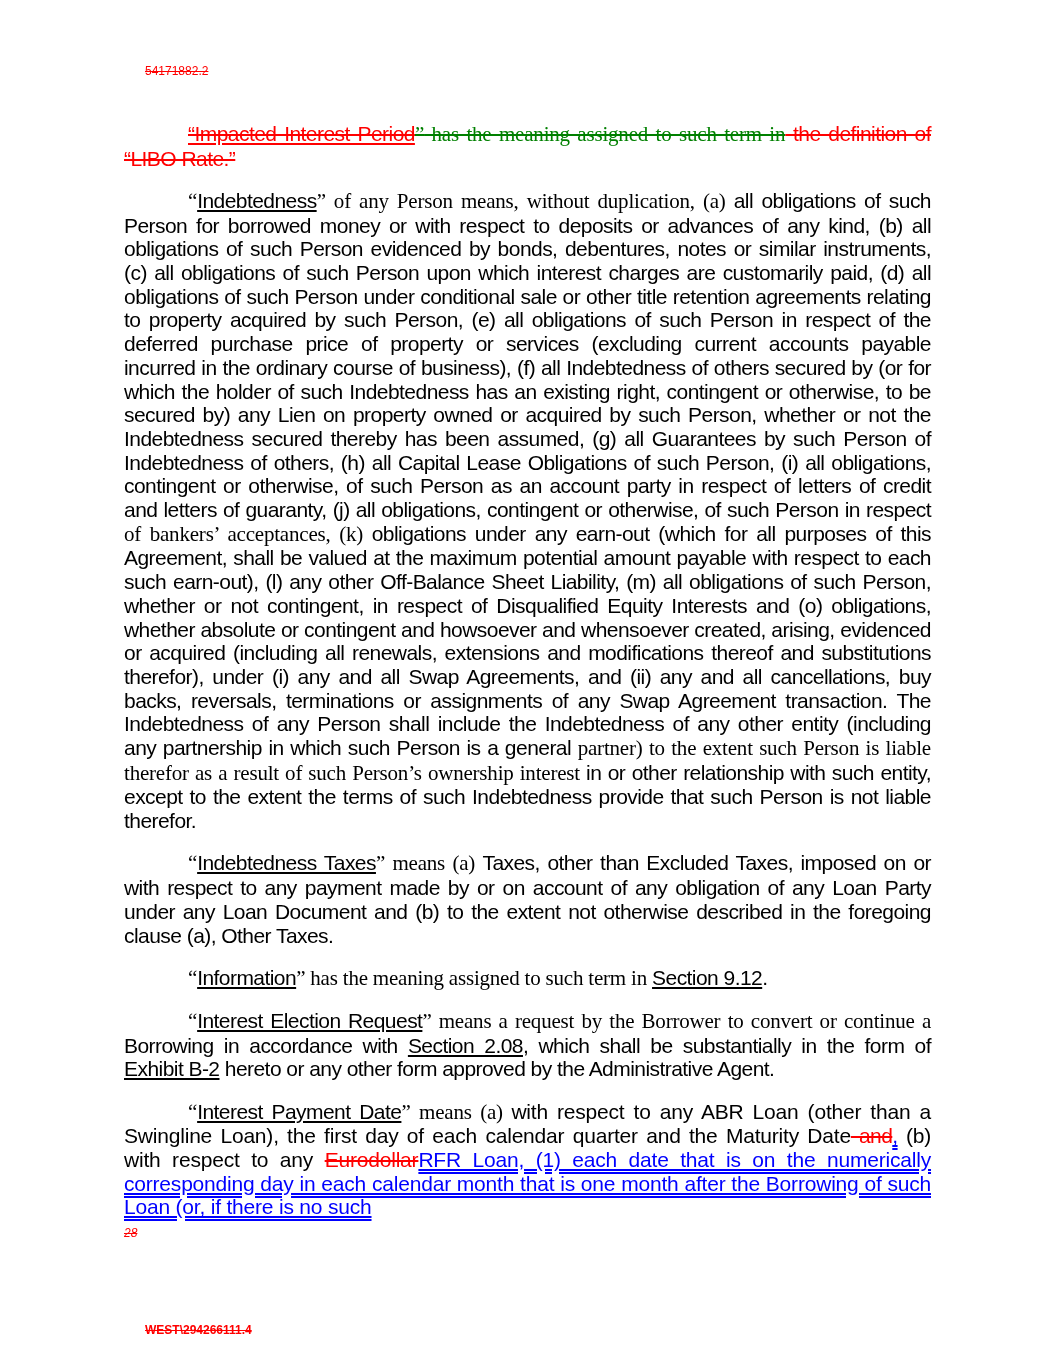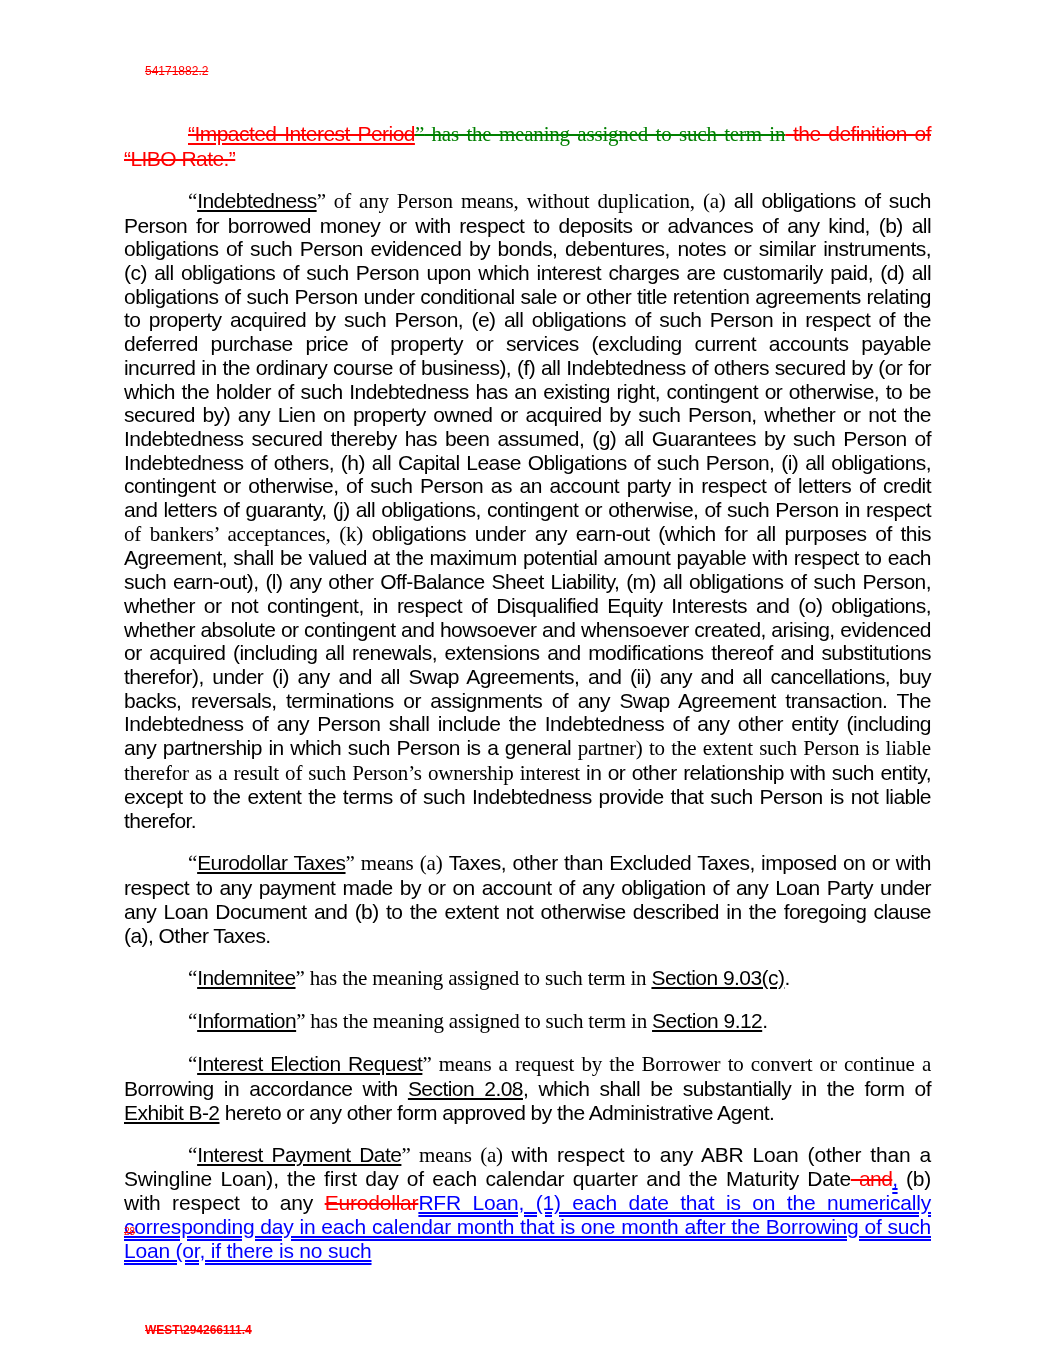--- a/index.html
+++ b/index.html
@@ -1,21 +1,21 @@
 <!DOCTYPE html>
 <html><head>
 <meta charset="utf-8">
 <style>
   html, body { margin: 0; padding: 0; background: #ffffff; }
   body { width: 1055px; height: 1365px; position: relative; overflow: hidden; }
   .page { position: absolute; left: 0; top: 0; width: 1055px; height: 1365px; background: #fff; }
   .docid { position: absolute; left: 124px; font-family: "Liberation Sans", sans-serif; font-size: 12px; color: #ff0000; text-decoration: line-through; padding-left: 21px; }
   .docid.top { top: 64px; }
   .docid.bottom { top: 1323px; font-weight: bold; }
-  .pagenum { position: absolute; left: 124px; top: 1226px; font-family: "Liberation Sans", sans-serif; font-size: 10px; color: #ff0000; text-decoration: line-through; }
+  .pagenum { position: absolute; left: 124px; top: 1226px; font-family: "Liberation Sans", sans-serif; font-size: 12px; color: #ff0000; text-decoration: line-through; font-style: italic; }
   .body { position: absolute; left: 124px; top: 122px; width: 807px; }
   p.para { margin: 0 0 18.5px 0; text-indent: 64px; text-align: justify; text-align-last: left;
            font-family: "Liberation Sans Narrow", "Liberation Sans", sans-serif; font-size: 21px; line-height: 23.7px; color: #000;
            letter-spacing: -0.55px; }
   .serif { font-family: "Liberation Serif", serif; letter-spacing: -0.2px; }
   .u { text-decoration: underline; }
   .del { color: #ff0000; text-decoration: line-through; }
   .del-u { color: #ff0000; text-decoration: underline line-through; }
   .moved { color: #008000; text-decoration: line-through; font-family: "Liberation Serif", serif; letter-spacing: -0.2px; }
   .ins { color: #0000ff; text-decoration: underline double; }
@@ -32,26 +32,23 @@
 
     <p class="para">
       <span class="del-u">“Impacted Interest Period</span><span class="moved">”</span><span class="moved"> has the meaning assigned to such term in</span><span class="del"> the definition of “LIBO Rate.”</span>
     </p>
 
     <p class="para">
       <span class="serif">“</span><span class="u">Indebtedness</span><span class="serif">” of any Person means, without duplication, (a) </span><span>all obligations of such Person for borrowed money or with respect to deposits or advances of any kind, (b) all obligations of such Person evidenced by bonds, debentures, notes or similar instruments, (c) all obligations of such Person upon which interest charges are customarily paid, (d) all obligations of such Person under conditional sale or other title retention agreements relating to property acquired by such Person, (e) all obligations of such Person in respect of the deferred purchase price of property or services (excluding current accounts payable incurred in the ordinary course of business), (f) all Indebtedness of others secured by (or for which the holder of such Indebtedness has an existing right, contingent or otherwise, to be secured by) any Lien on property owned or acquired by such Person, whether or not the Indebtedness secured thereby has been assumed, (g) all Guarantees by such Person of Indebtedness of others, (h) all Capital Lease Obligations of such Person, (i) all obligations, contingent or otherwise, of such Person as an account party in respect of letters of credit and letters of guaranty, (j) all obligations, contingent or otherwise, of such Person in respect </span><span class="serif">of bankers’ acceptances, (k) </span><span>obligations under any earn-out (which for all purposes of this Agreement, shall be valued at the maximum potential amount payable with respect to each such earn-out), (l) any other Off-Balance Sheet Liability, (m) all obligations of such Person, whether or not contingent, in respect of Disqualified Equity Interests and (o) obligations, whether absolute or contingent and howsoever and whensoever created, arising, evidenced or acquired (including all renewals, extensions and modifications thereof and substitutions therefor), under (i) any and all Swap Agreements, and (ii) any and all cancellations, buy backs, reversals, terminations or assignments of any Swap Agreement transaction.  The Indebtedness of any Person shall include the Indebtedness of any other entity (including any partnership in which such Person is a general </span><span class="serif">partner) to the extent such Person is liable therefor as a result of such Person’s ownership interest </span><span>in or other relationship with such entity, except to the extent the terms of such Indebtedness provide that such Person is not liable therefor.</span>
     </p>
 
     <p class="para">
-      <span class="serif">“</span><span class="u">Eurodollar Taxes</span><span class="serif">” means (a) </span><span>Taxes, other than Excluded Taxes, imposed on or with respect to any payment made by or on account of any obligation of any Loan Party under any Loan Document and (b) to the extent not otherwise described in the foregoing clause (a), Other Taxes.</span>
+      <span class="serif">“</span><span class="u">Indebtedness Taxes</span><span class="serif">” means (a) </span><span>Taxes, other than Excluded Taxes, imposed on or with respect to any payment made by or on account of any obligation of any Loan Party under any Loan Document and (b) to the extent not otherwise described in the foregoing clause (a), Other Taxes.</span>
     </p>
 
-    <p class="para">
-      <span class="serif">“</span><span class="u">Indemnitee</span><span class="serif">” has the meaning assigned to such term in </span><span class="link">Section 9.03(c)</span><span>.</span>
-    </p>
 
 
     <p class="para">
       <span class="serif">“</span><span class="u">Information</span><span class="serif">” has the meaning assigned to such term in </span><span class="link">Section 9.12</span><span>.</span>
     </p>
 
     <p class="para">
       <span class="serif">“</span><span class="u">Interest Election Request</span><span class="serif">” means a request by the Borrower to convert or continue a </span><span>Borrowing in accordance with </span><span class="link">Section 2.08</span><span>, which shall be substantially in the form of </span><span class="link">Exhibit B-2</span><span> hereto or any other form approved by the Administrative Agent.</span>
     </p>
 

